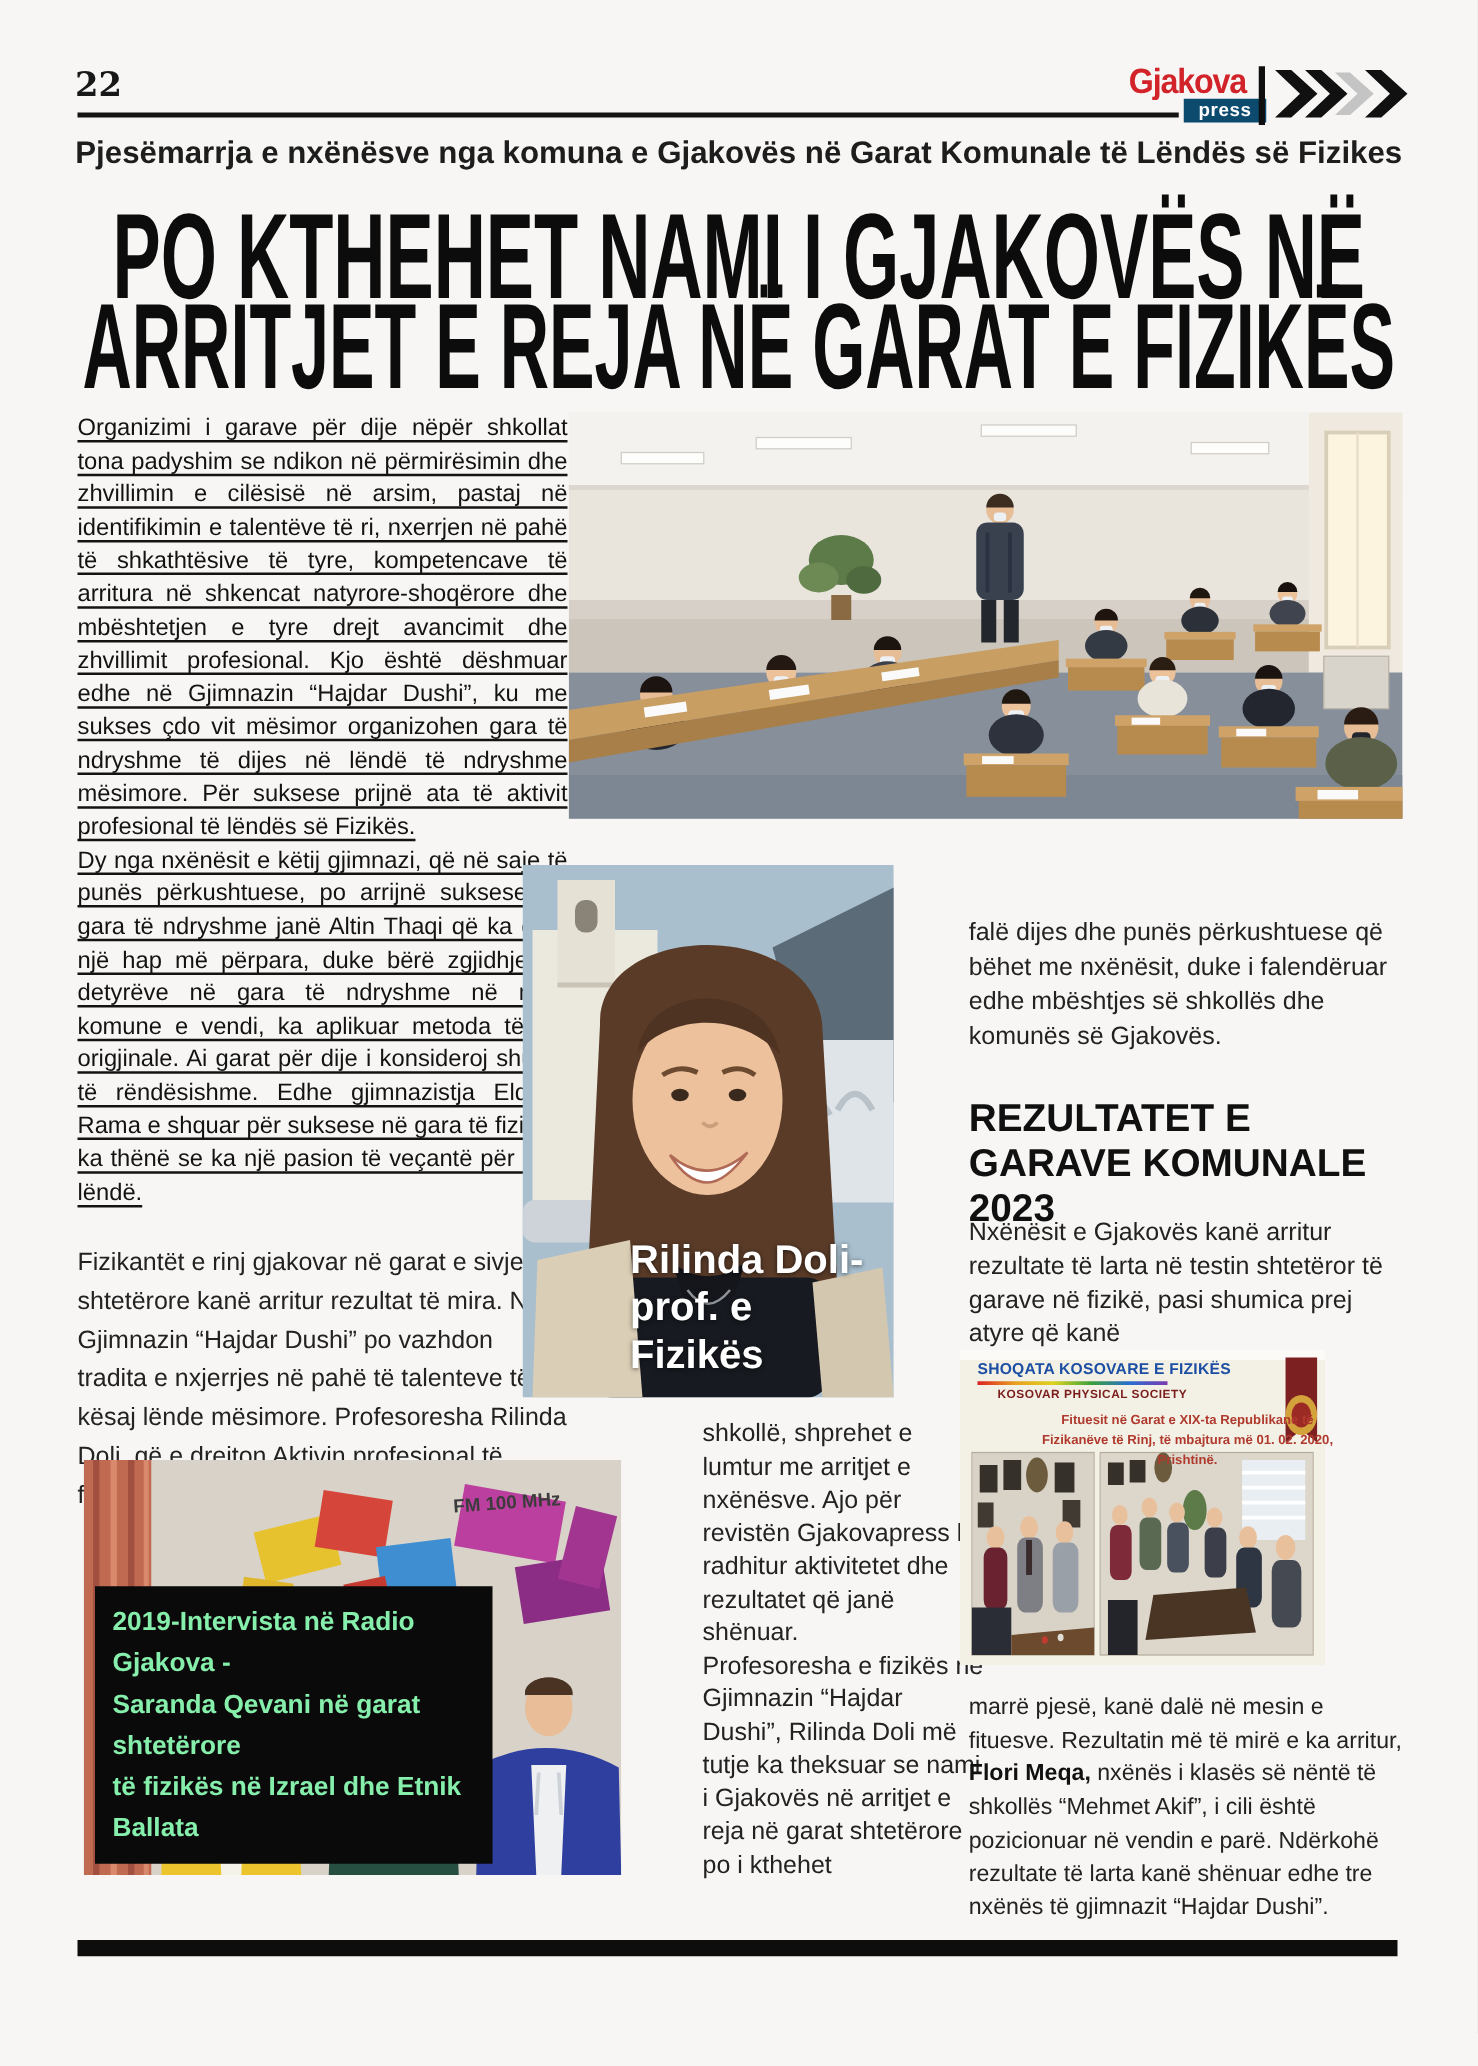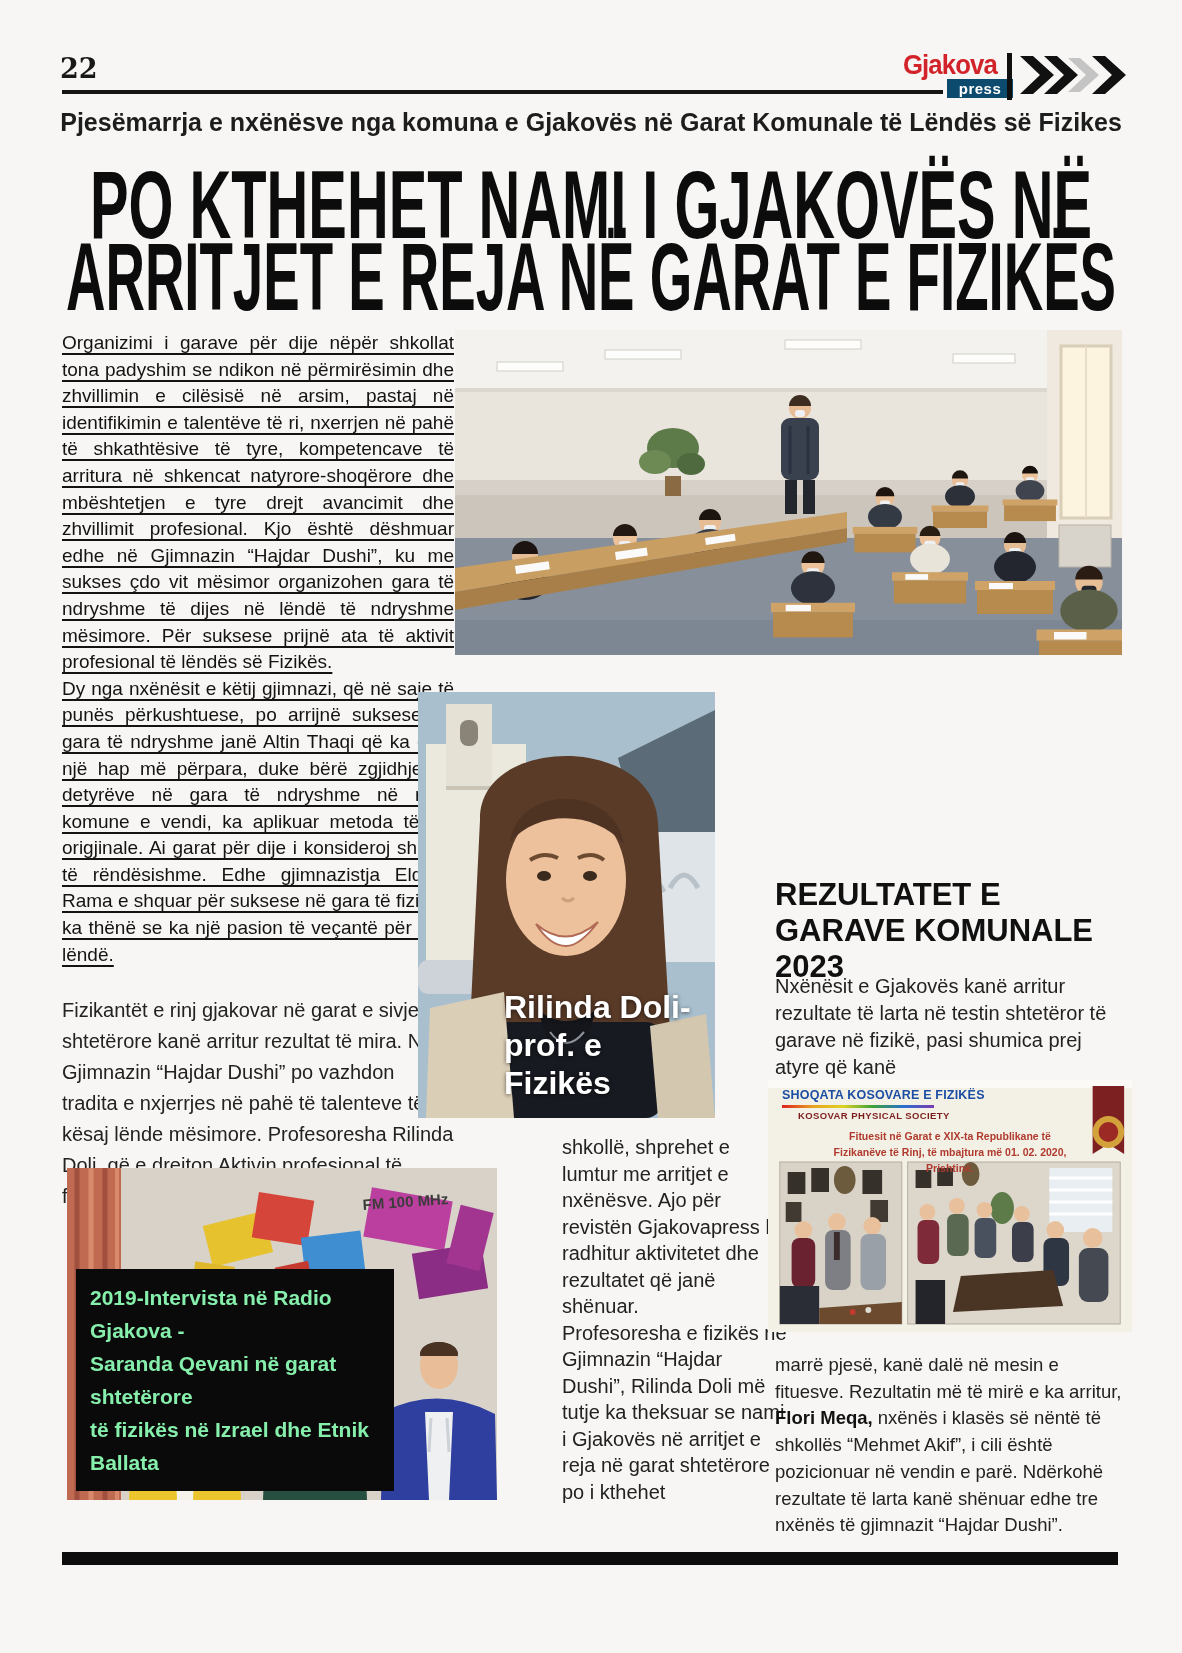--- a/index.html
+++ b/index.html
@@ -36,21 +36,21 @@
   #rightcol3 .b{font-weight:700;color:#111;}
   
   .ph{display:block;width:100%;height:100%;}
   #classroom{left:455px;top:330px;width:667px;height:325px;}
   #portrait{left:418px;top:692px;width:297px;height:426px;}
   #portrait-caption{left:86px;top:296px;color:#fff;font-size:32px;font-weight:700;line-height:38px;
      text-shadow:0 1px 4px rgba(0,0,0,.6);white-space:pre-line;}
   #radio{left:67px;top:1168px;width:430px;height:332px;}
   #radio-caption{left:9px;bottom:9px;width:290px;background:#0a0a0a;color:#86efac;
      padding:12px 14px;font-size:21px;font-weight:700;line-height:33px;white-space:pre-line;}
-  #society{left:768px;top:1080px;width:364px;height:252px;background:#f0abfc;box-shadow:0 0 0 1px #d4cfc3 inset;}
+  #society{left:768px;top:1080px;width:292px;height:252px;background:#f0abfc;box-shadow:0 0 0 1px #d4cfc3 inset;}
   #society-sq{left:14px;top:8px;font-size:12.5px;font-weight:800;color:#1c4ea4;letter-spacing:.2px;}
   #society-rainbow{left:14px;top:25px;width:152px;height:3px;
      background:linear-gradient(90deg,#d22,#e8a020,#ddd320,#3aa03a,#2a6fd0,#7a3ab0);}
   #society-en{left:30px;top:30px;font-size:9.5px;font-weight:700;color:#7c1d1d;letter-spacing:.4px;}
   #society-caption{left:56px;top:48px;width:252px;text-align:center;font-size:10.5px;font-weight:700;
      color:#b03a2e;line-height:16px;}
   #botbar{left:62px;top:1552px;width:1056px;height:13px;background:#0d0d0d;}
 </style>
 </head>
 <body>
@@ -243,20 +243,21 @@
         <path d="M132,340 q16,22 34,0" stroke="#8e9399" stroke-width="2" fill="none"></path>
       </g>
     </svg>
     <div class="abs" id="portrait-caption">Rilinda Doli-
 prof. e Fizikës</div>
   </div>
 
   <div class="abs" id="midcol">shkollë, shprehet e lumtur me arritjet e nxënësve. Ajo për revistën Gjakovapress ka radhitur aktivitetet dhe rezultatet që janë shënuar.
 Profesoresha e fizikës në Gjimnazin “Hajdar Dushi”, Rilinda Doli më tutje ka theksuar se nami i Gjakovës në arritjet e reja në garat shtetërore po i kthehet</div>
 
+  <div class="abs" id="rightcol1">falë dijes dhe punës përkushtuese që bëhet me nxënësit, duke i falendëruar edhe mbështjes së shkollës dhe komunës së Gjakovës.</div>
   <div class="abs" id="sectionhead">REZULTATET E GARAVE KOMUNALE 2023</div>
   <div class="abs" id="rightcol2">Nxënësit e Gjakovës kanë arritur rezultate të larta në testin shtetëror të garave në fizikë, pasi shumica prej atyre që kanë</div>
 
   <div class="abs" id="society">
     <svg class="ph" viewBox="0 0 370 252" preserveAspectRatio="none">
       <rect width="370" height="252" fill="#f3f0e5"></rect>
       <rect width="370" height="8" fill="#fbfaf6"></rect>
 
       <g>
         <polygon points="330,6 362,6 362,74 346,64 330,74" fill="#7c2022"></polygon>

